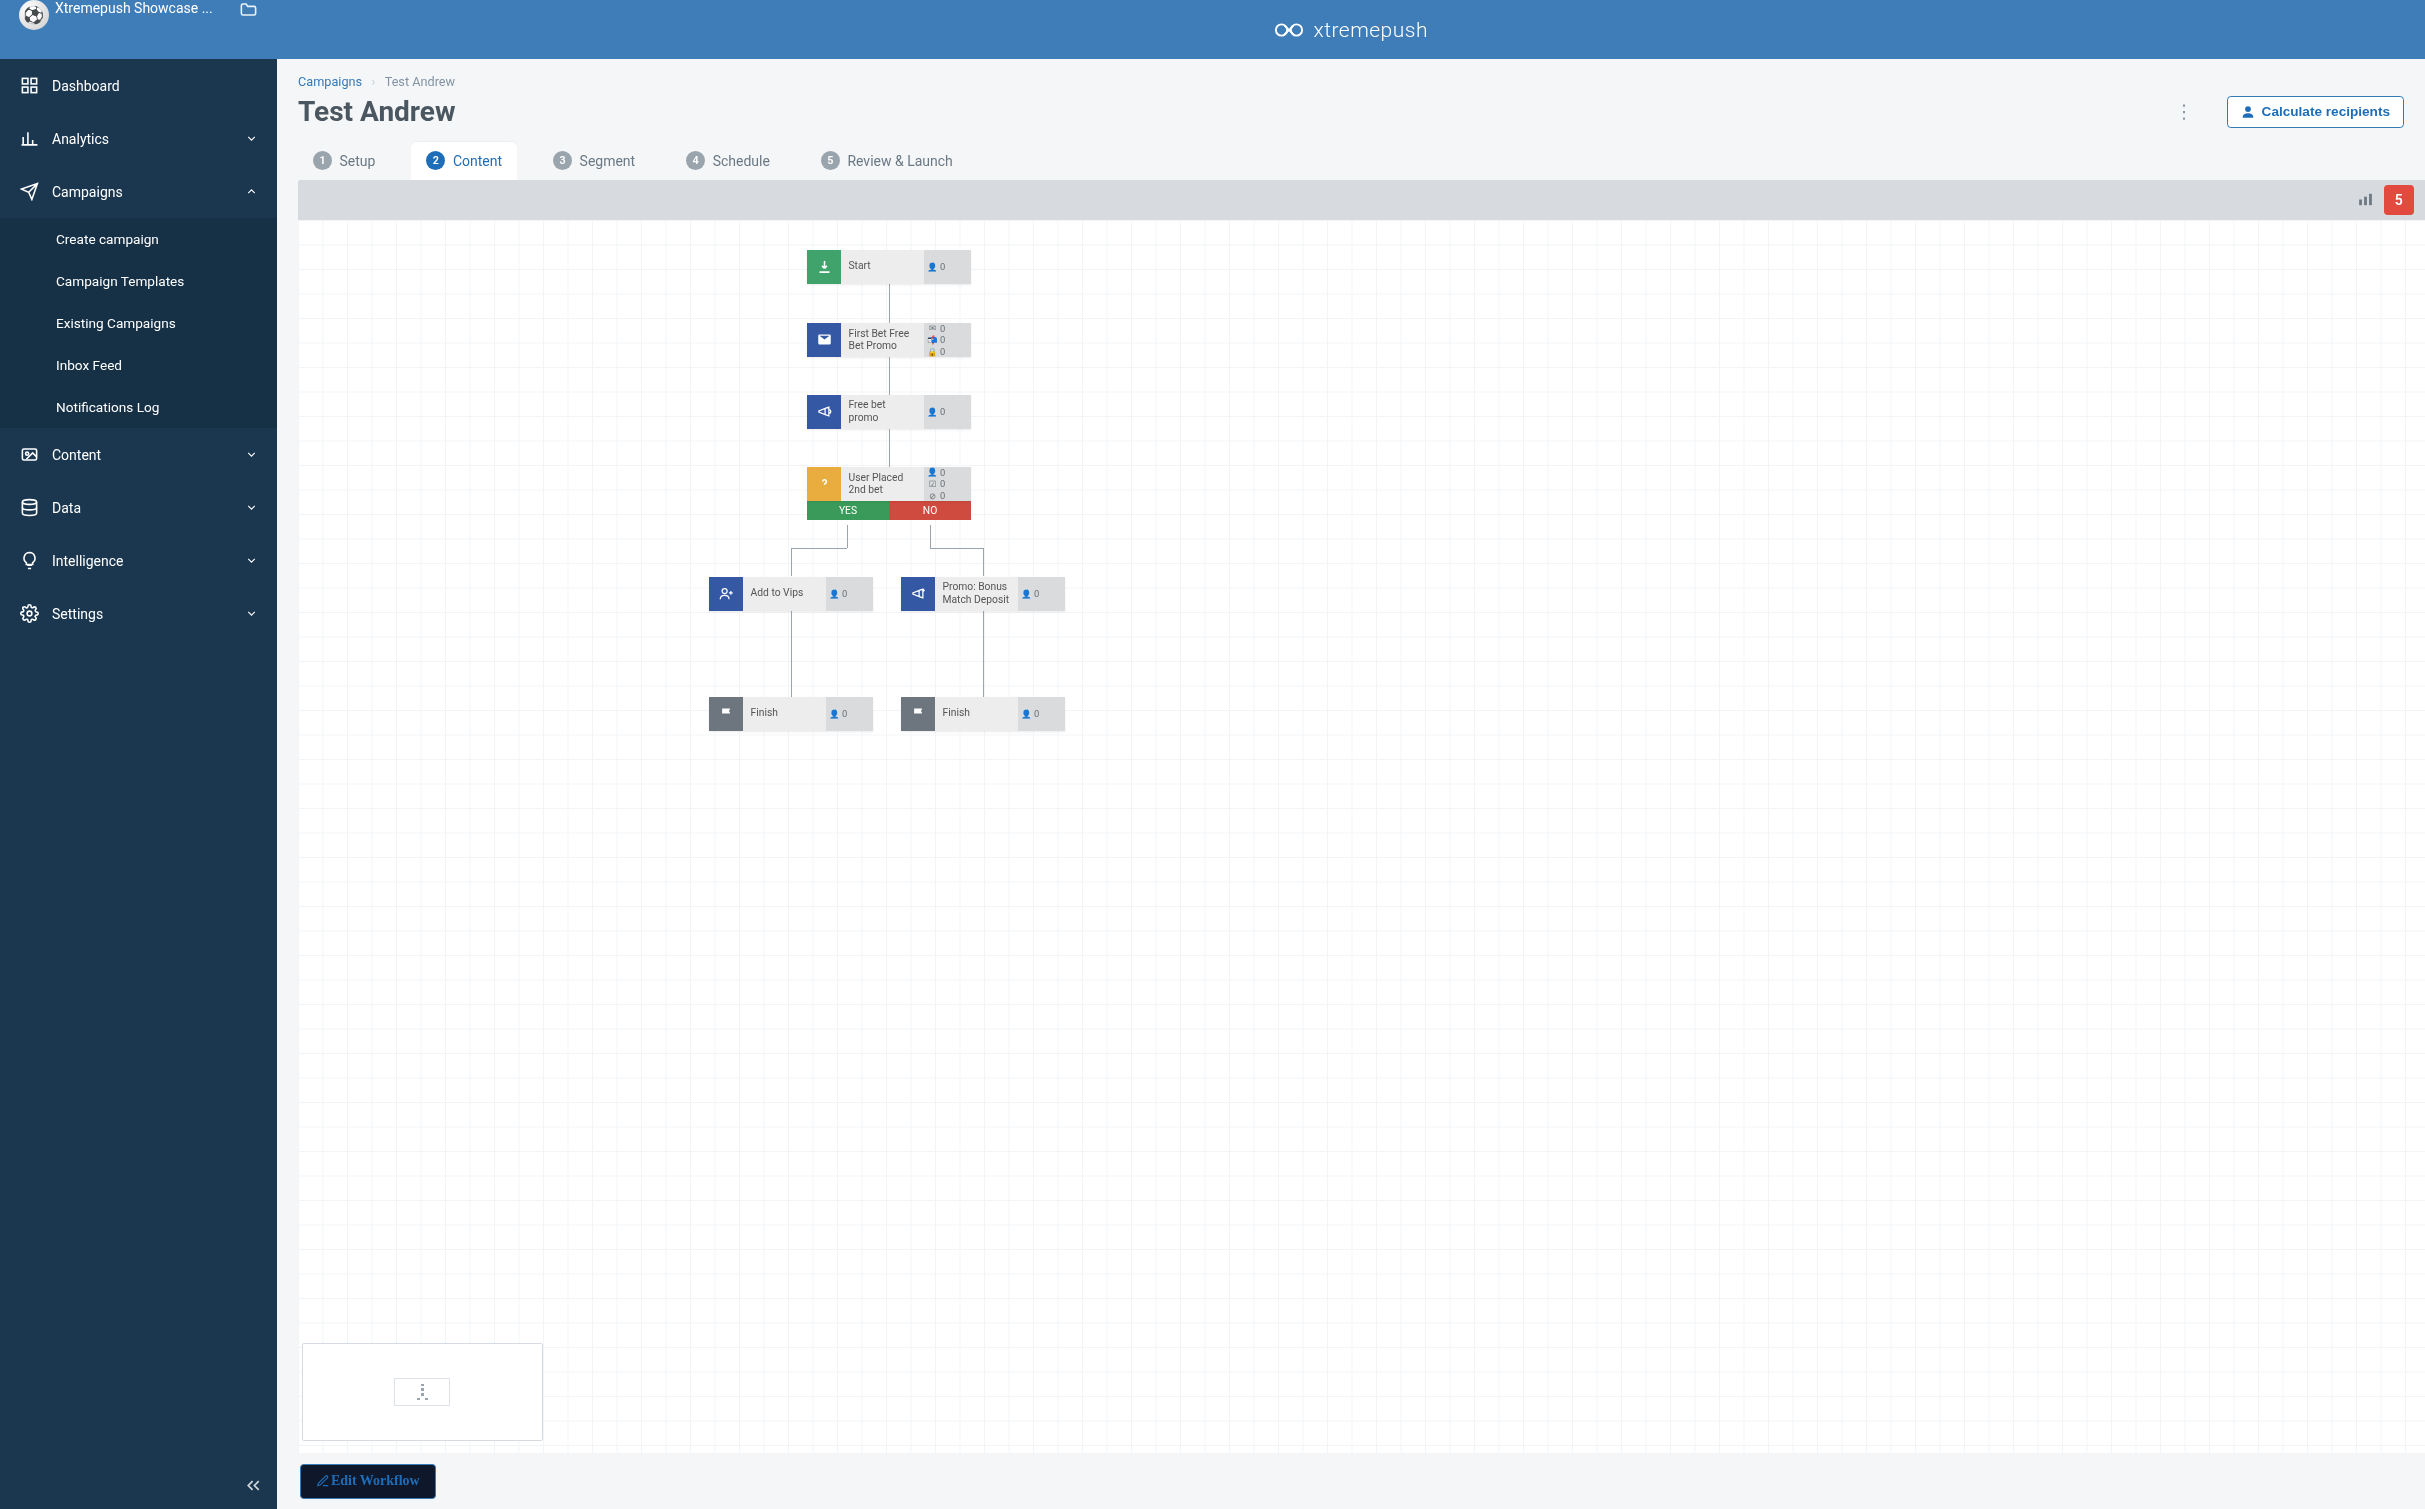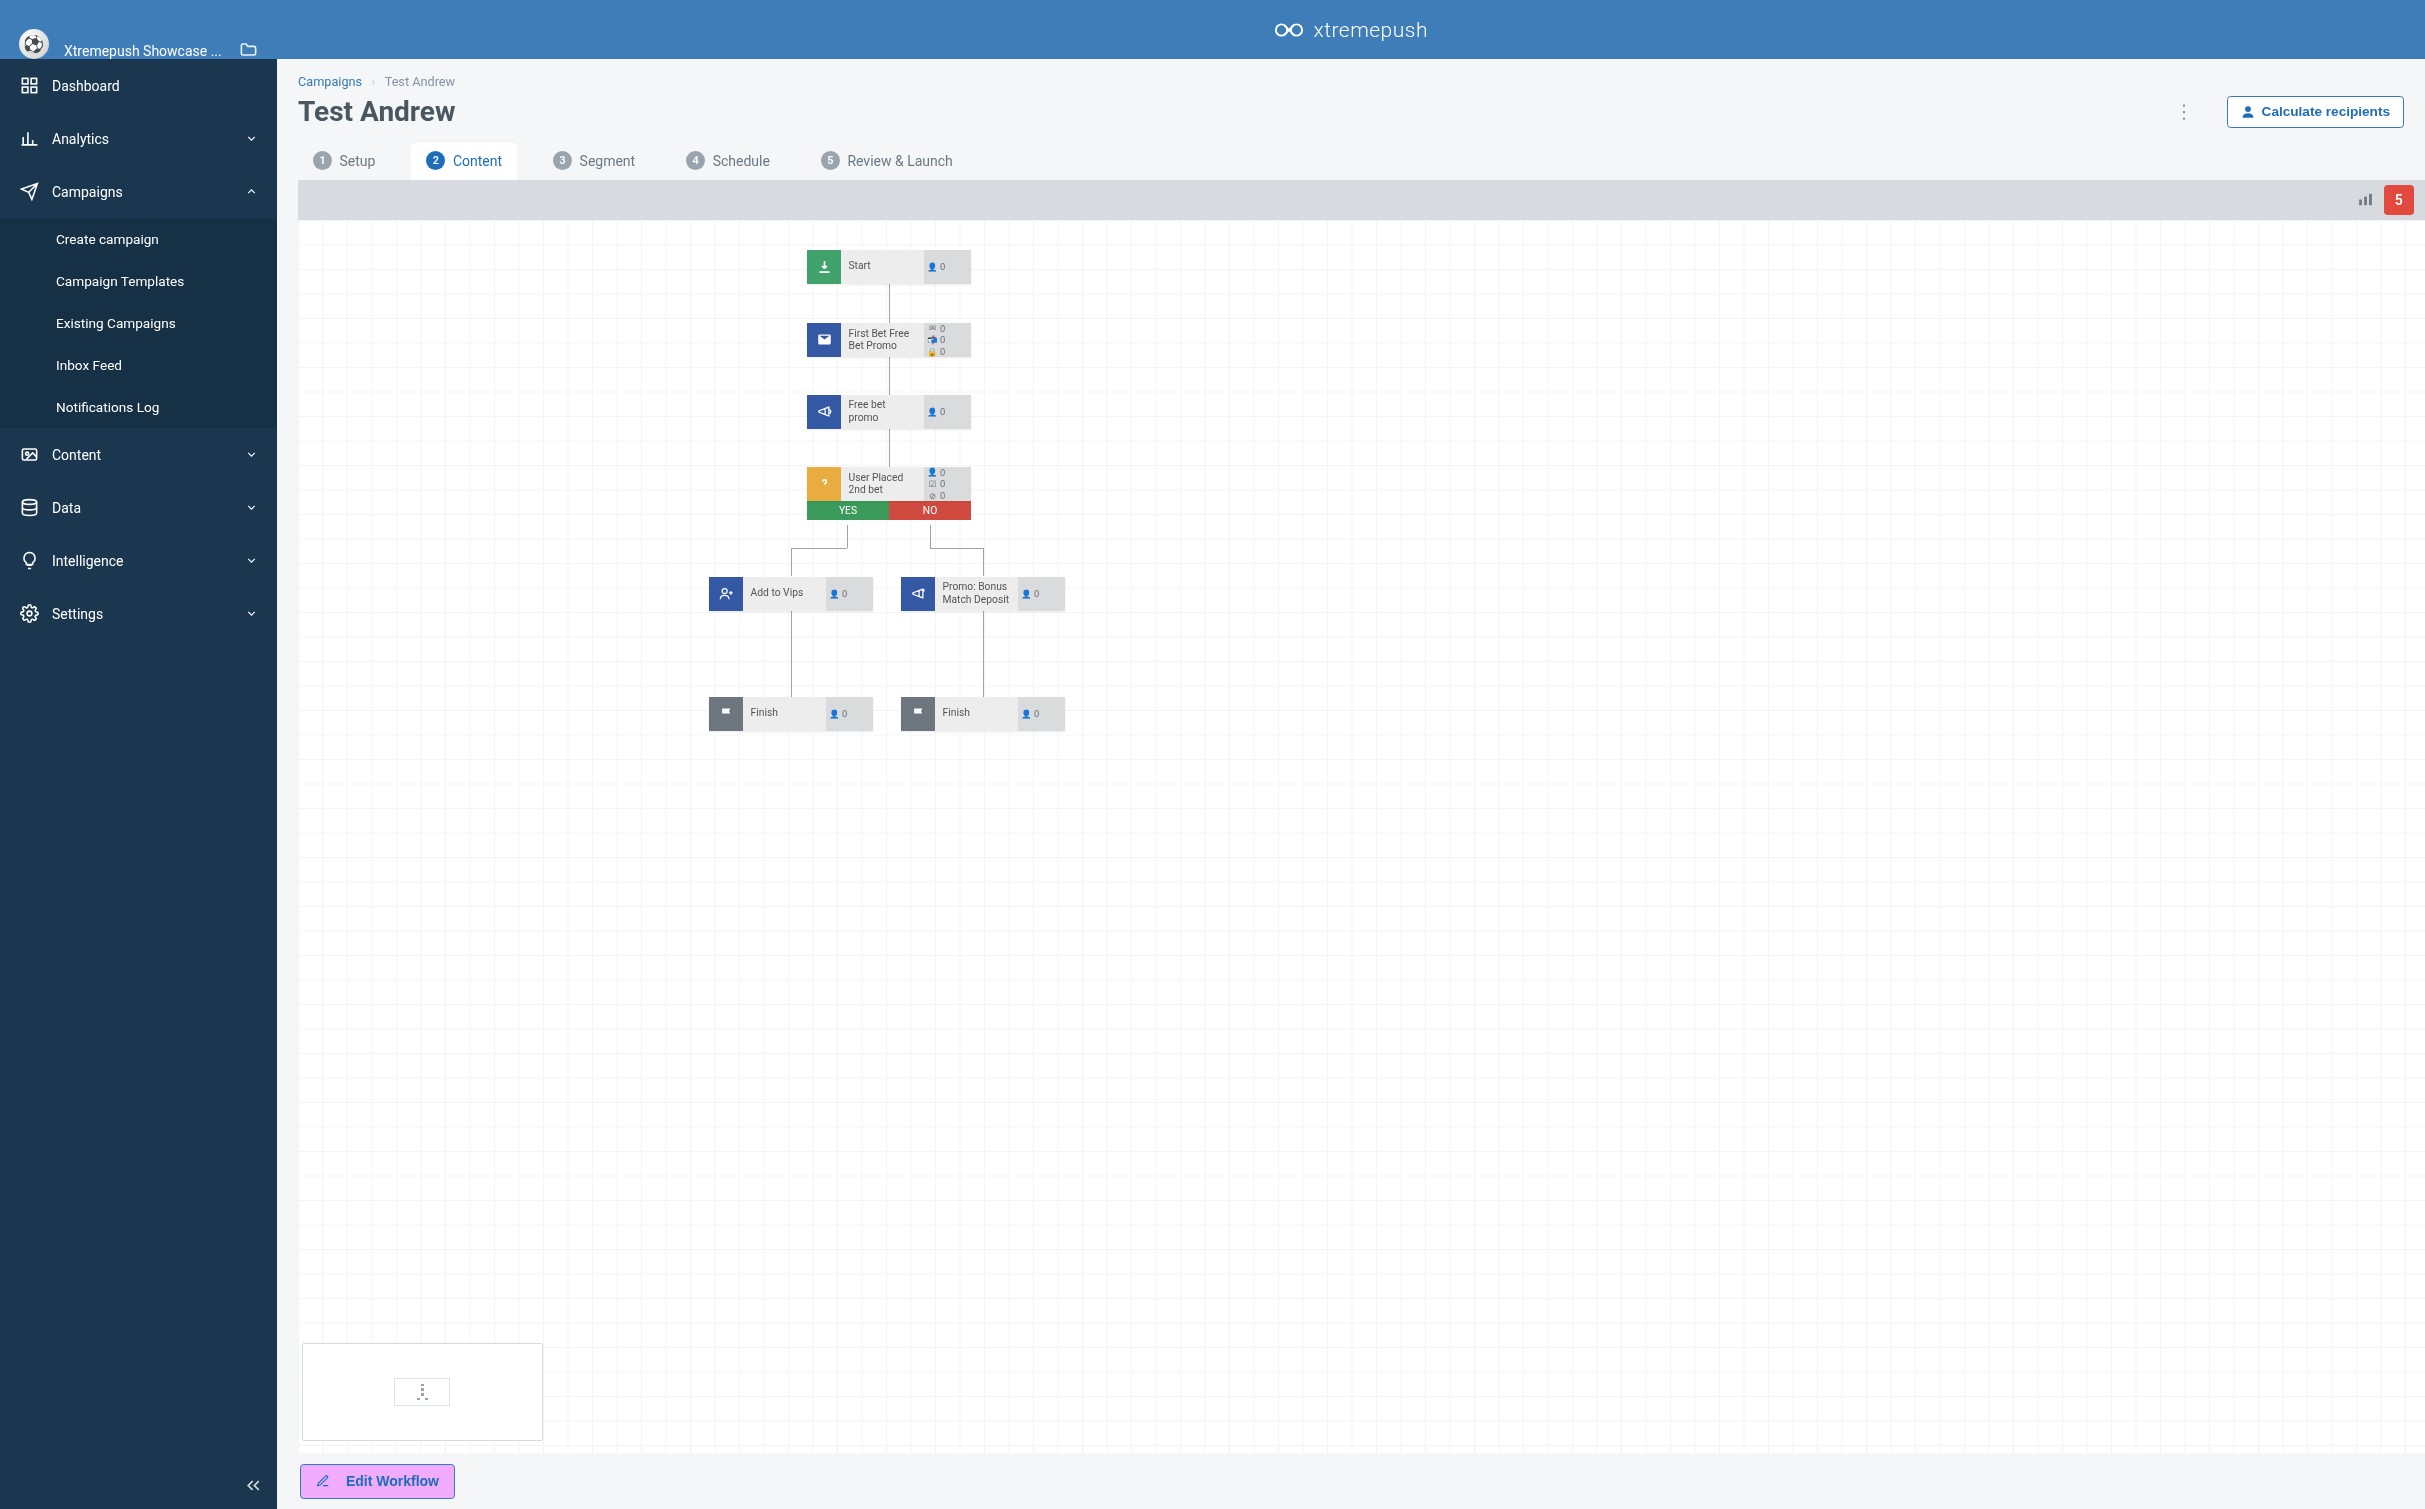--- a/index.html
+++ b/index.html
@@ -2,21 +2,21 @@
 <html style="font-size:15px"><head>
 <meta charset="utf-8">
 <style>
 * { box-sizing: border-box; margin: 0; padding: 0; }
 body { font-family: -apple-system, BlinkMacSystemFont, "Segoe UI", Roboto, sans-serif; background: #f4f6f8; overflow: hidden; }
 
 .app { display: flex; height: 100vh; }
 
 
 .sidebar { width: 277px; background: #1b3750; color: #fff; display: flex; flex-direction: column; }
-.sidebar-header { background: #3f7db8; height: 59px; display: flex; align-items: flex-end; padding: 0 19px; gap: 15px; }
+.sidebar-header { background: #3f7db8; height: 59px; display: flex; align-items: flex-start; padding: 0 19px; gap: 6px; }
 .avatar { width: 30px; height: 30px; border-radius: 50%; background: radial-gradient(circle at 30% 30%, #fff, #ccc); display:flex; align-items:center; justify-content:center; font-size:17px;}
 .avatar::after { content:"⚽"; }
 .project-name { flex: 1; font-size: 14px; color: #fff; }
 .folder-btn { color: #fff; opacity: 0.9; }
 
 .nav { flex: 1; overflow-y: auto; }
 .nav-item { display: flex; align-items: center; padding: 17px 19px; gap: 12px; cursor: pointer; font-size: 14px; }
 .nav-item .icon-slot { width: 21px; display: flex; justify-content: center; }
 .nav-item .chevron { margin-left: auto; }
 .nav-sub { background: #163046; }
@@ -86,21 +86,21 @@
 .edge-h { position:absolute; border-top:1.4px solid #9aa4ad; }
 
 
 .minimap { position: absolute; bottom: 68px; left: 3.8px; width: 241px; height: 98px; background: #fff; border: 0.9px solid #d5dbe0; border-radius: 1.9px; display:flex; align-items:center; justify-content:center;}
 .minimap-inner { width:56px; height:28px; border:0.9px solid #dde3e8; display:flex; flex-direction:column; align-items:center; justify-content:center; gap:1.9px;}
 .minimap-inner .dot { width:2.8px; height:2.8px; background:#9aa4ad;}
 .minimap-inner .row2 { display:flex; gap:5.6px;}
 
 
 .bottom-bar { position:absolute; bottom:0; left:0; right:0; height:56px; display:flex; align-items:center; padding-left:1.9px; background:#f4f6f8;}
-.edit-btn { border:0.9px solid #357ab7; color:#1e6db8; background:#f0abfc; border-radius:3.8px; padding:8.5px 15px; font-size:14px; font-weight:600; display:flex; align-items:center; gap:16px; cursor:pointer;}
+.edit-btn { border:0.9px solid #357ab7; color:#1e6db8; background:#0f172a; border-radius:3.8px; padding:8.5px 15px; font-size:14px; font-weight:600; display:flex; align-items:center; gap:1px; cursor:pointer;font-family:Liberation Serif, serif;}
 
 svg { display:block; }
 </style>
 </head>
 <body>
 
 <div class="app">
 
   <aside class="sidebar">
     <div class="sidebar-header">

